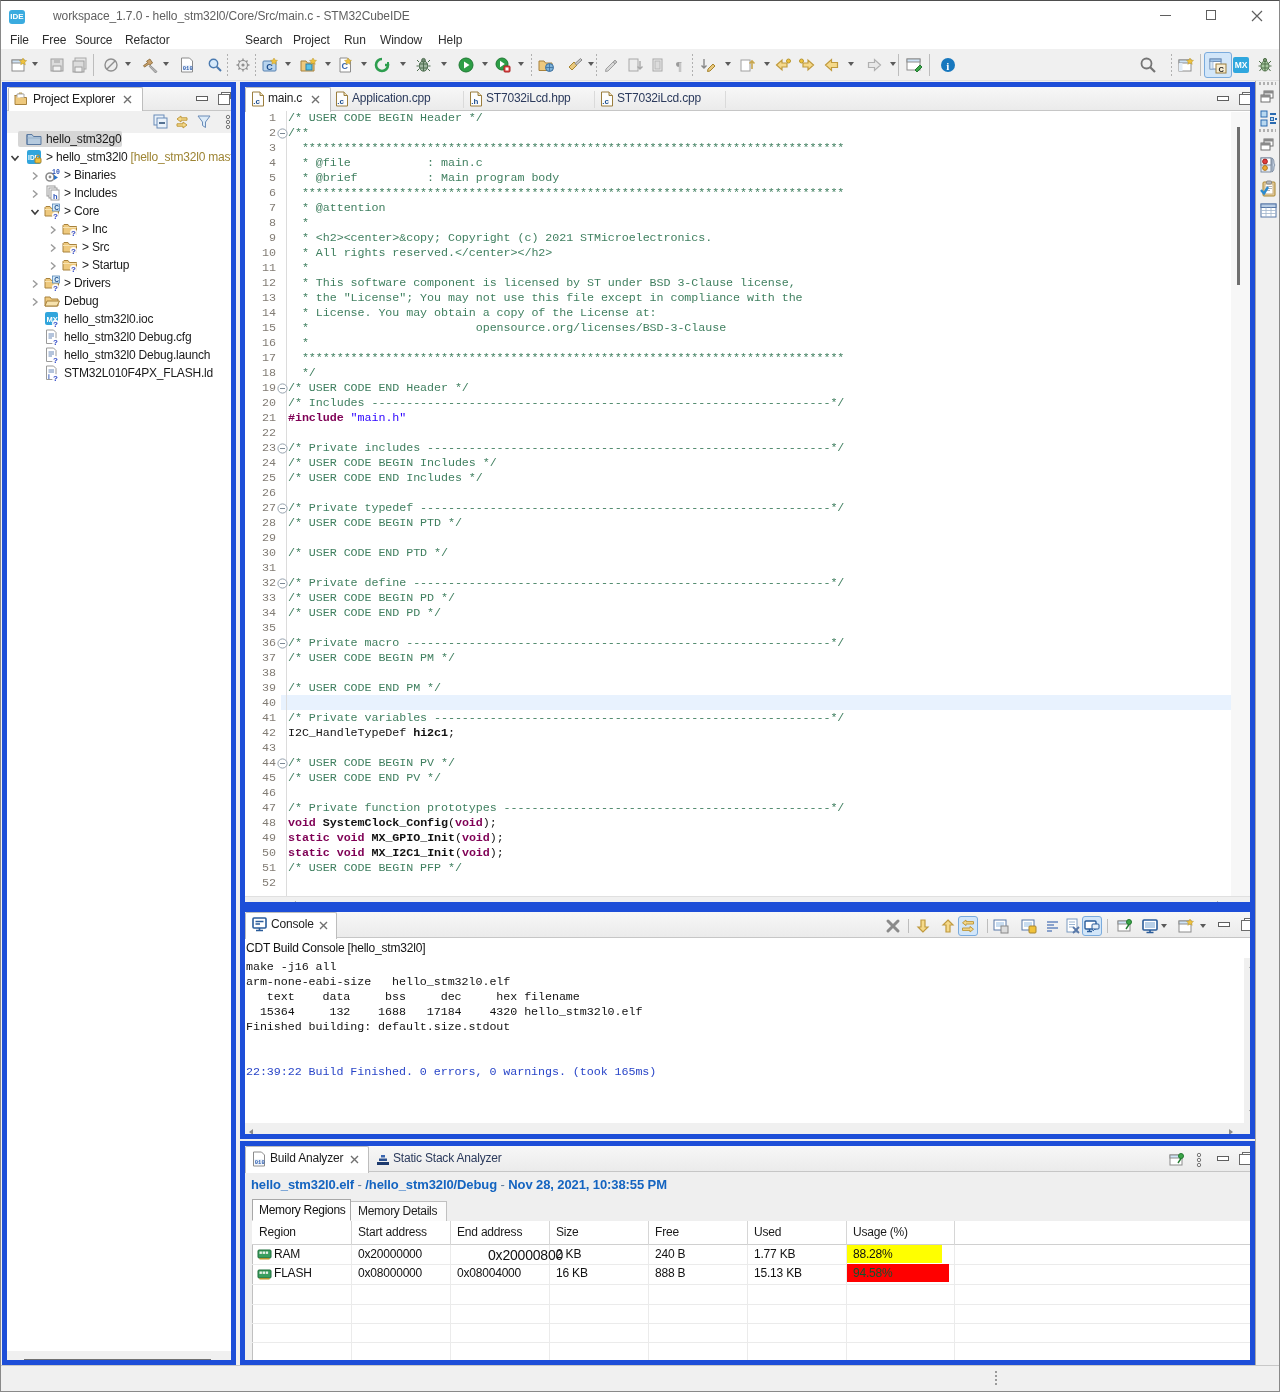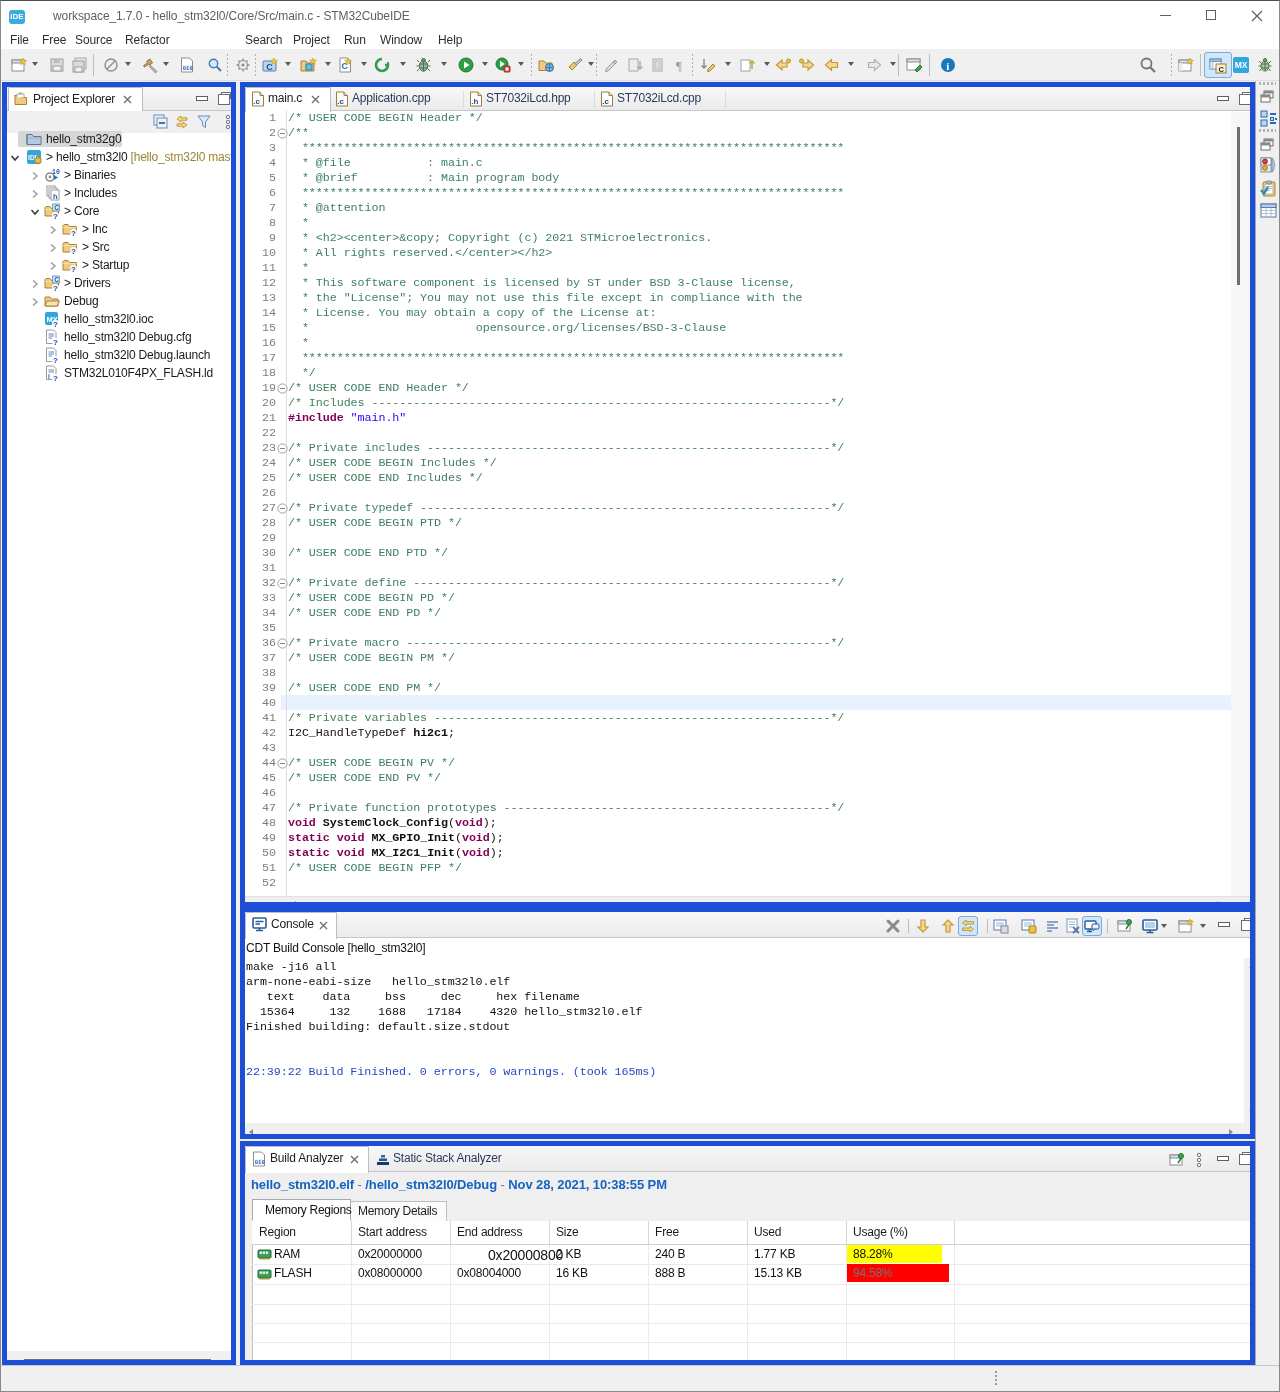--- a/index.html
+++ b/index.html
@@ -948,21 +948,21 @@
       <svg width="8" height="16" viewBox="0 0 8 16" style="">
         <circle cx="4" cy="3" r="1.7" fill="none" stroke="#777"></circle>
         <circle cx="4" cy="8" r="1.7" fill="none" stroke="#777"></circle>
         <circle cx="4" cy="13" r="1.7" fill="none" stroke="#777"></circle>
       </svg>
     </div>
     <div class="minbtn" style="left:971px;top:6px;"></div>
     <div class="maxbtn" style="left:994px;top:7px;"></div>
     <div class="abs" style="left:6px;top:31px;font-size:13px;font-weight:bold;color:#1464c0;letter-spacing:-0.1px;">hello_stm32l0.elf <span style="color:#5a7a9a;font-weight:normal">- </span>/hello_stm32l0/Debug <span style="color:#5a7a9a;font-weight:normal">- </span>Nov 28, 2021, 10:38:55 PM</div>
     <div class="abs" style="left:7px;top:53px;width:99px;height:22px;background:#fff;border:1px solid #a8a8a8;border-bottom:1px solid #fff;z-index:3;"></div>
-    <div class="abs" style="left:20px;top:57px;font-size:12px;letter-spacing:-0.3px;color:#111;z-index:4;">Memory Regions</div>
+    <div class="abs" style="left:14px;top:57px;font-size:12px;letter-spacing:-0.3px;color:#111;z-index:4;">Memory Regions</div>
     <div class="abs" style="left:106px;top:55px;width:96px;height:20px;background:#fbfbfb;border:1px solid #c0c0c0;border-left:none;border-bottom:none;"></div>
     <div class="abs" style="left:113px;top:58px;font-size:12px;letter-spacing:-0.3px;color:#222;">Memory Details</div>
     <div class="abs" style="left:7px;top:75px;width:1000px;height:141px;background:#fff;border:1px solid #c0c0c0;border-bottom:1px solid #d8d8d8;"></div>
     <div class="abs" style="left:7px;top:75px;width:1000px;height:24px;background:#fff;border-bottom:1px solid #d0d0d0;"></div>
     <div class="abs" style="left:14px;top:79px;font-size:12px;letter-spacing:-0.2px;color:#1a1a1a;">Region</div>
     <div class="abs" style="left:113px;top:79px;font-size:12px;letter-spacing:-0.2px;color:#1a1a1a;">Start address</div>
     <div class="abs" style="left:212px;top:79px;font-size:12px;letter-spacing:-0.2px;color:#1a1a1a;">End address</div>
     <div class="abs" style="left:311px;top:79px;font-size:12px;letter-spacing:-0.2px;color:#1a1a1a;">Size</div>
     <div class="abs" style="left:410px;top:79px;font-size:12px;letter-spacing:-0.2px;color:#1a1a1a;">Free</div>
     <div class="abs" style="left:509px;top:79px;font-size:12px;letter-spacing:-0.2px;color:#1a1a1a;">Used</div>
@@ -1013,13 +1013,13 @@
         <rect x="2.5" y="10" width="10" height="1.5" fill="#b8962e"></rect>
       </svg>
     </div>
     <div class="abs" style="left:29px;top:120px;font-size:12px;letter-spacing:-0.2px;color:#111;">FLASH</div>
     <div class="abs" style="left:113px;top:120px;font-size:12px;letter-spacing:-0.2px;color:#111;">0x08000000</div>
     <div class="abs" style="left:212px;top:120px;font-size:12px;letter-spacing:-0.2px;color:#111;">0x08004000</div>
     <div class="abs" style="left:311px;top:120px;font-size:12px;letter-spacing:-0.2px;color:#111;">16 KB</div>
     <div class="abs" style="left:410px;top:120px;font-size:12px;letter-spacing:-0.2px;color:#111;">888 B</div>
     <div class="abs" style="left:509px;top:120px;font-size:12px;letter-spacing:-0.2px;color:#111;">15.13 KB</div>
     <div class="abs" style="left:602px;top:118px;width:102px;height:18px;background:#ff0000;"></div>
-    <div class="abs" style="left:608px;top:120px;font-size:12px;letter-spacing:-0.2px;color:#737373;z-index:2;">94.58%</div>
+    <div class="abs" style="left:608px;top:120px;font-size:12px;letter-spacing:-0.2px;color:#14532d;z-index:2;">94.58%</div>
   </div>
 </body></html>

